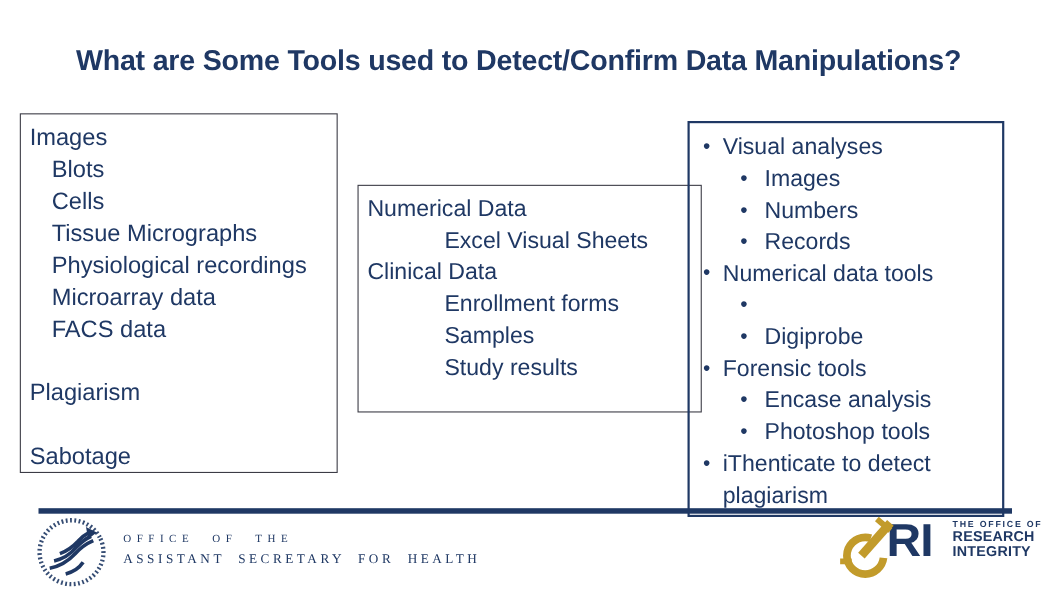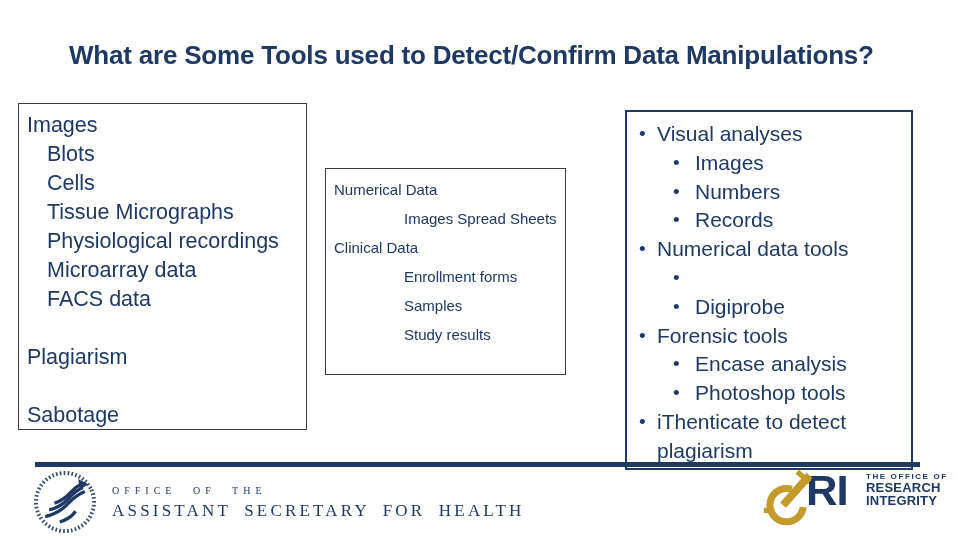--- a/index.html
+++ b/index.html
@@ -17,21 +17,21 @@
     font-size:26px;font-weight:bold;letter-spacing:-0.2px;color:var(--navy);
     white-space:nowrap;
   }
   .box{
     position:absolute;box-sizing:border-box;background:transparent;
     font-size:21.5px;line-height:29px;color:var(--navy);
   }
   .box-thin{border:1.5px solid var(--border-dark);}
   .box-navy{border:2px solid var(--navy);}
   .images-box{left:18px;top:103px;width:289px;height:327px;padding:7px 4px 0 8px;}
-  .numerical-box{left:325px;top:168px;width:241px;height:207px;padding:6px 4px 0 8px;font-size:15px;}
+  .numerical-box{left:325px;top:168px;width:313px;height:207px;padding:6px 4px 0 8px;font-size:21px;}
   .tools-box{left:625px;top:110px;width:288px;height:360px;padding:8px 6px 0 0;font-size:21px;line-height:28.8px;}
   .line{min-height:29px;white-space:nowrap;}
   .ind0{padding-left:0;}
   .ind1{padding-left:20px;}
   .ind2{padding-left:70px;}
   .brow{display:flex;align-items:flex-start;padding-left:12px;}
   .brow.lvl2{padding-left:46px;}
   .bullet{flex:0 0 18px;font-size:19px;line-height:28.8px;}
   .brow.lvl2 .bullet{flex:0 0 22px;}
   .btext{flex:1;}
@@ -39,21 +39,21 @@
     position:absolute;left:35px;top:462px;width:885px;height:5px;
     background:var(--navy);z-index:3;
   }
   .tools-box{z-index:2;}
   .hhs-logo{position:absolute;left:32px;top:469px;width:66px;height:66px;}
   .office-text{
     position:absolute;left:112px;top:485px;color:var(--navy);
     font-family:"Liberation Serif",serif;font-weight:normal;
   }
   .office-line1{font-size:10px;letter-spacing:5px;word-spacing:9px;}
-  .office-line2{font-size:17px;letter-spacing:3.2px;word-spacing:6px;margin-top:5px;}
+  .office-line2{font-size:12px;letter-spacing:3.2px;word-spacing:6px;margin-top:5px;}
   .ori-logo{
     position:absolute;left:762px;top:468px;height:70px;
     display:flex;align-items:flex-start;
   }
   .ori-scope{position:relative;z-index:2;margin-right:-14px;}
   .ori-letters{
     font-size:42px;font-weight:bold;color:var(--navy);line-height:1;
     letter-spacing:-1px;transform:scaleX(1.04);transform-origin:left;
     margin-top:2px;
   }
@@ -77,21 +77,21 @@
       <div class="line ind1">Microarray data</div>
       <div class="line ind1">FACS data</div>
       <div class="line ind0"></div>
       <div class="line ind0">Plagiarism</div>
       <div class="line ind0"></div>
       <div class="line ind0">Sabotage</div>
     </div>
 
   <div class="box box-thin numerical-box">
       <div class="line ind0">Numerical Data</div>
-      <div class="line ind2">Images Spread Sheets</div>
+      <div class="line ind2">Excel Visual Sheets</div>
       <div class="line ind0">Clinical Data</div>
       <div class="line ind2">Enrollment forms</div>
       <div class="line ind2">Samples</div>
       <div class="line ind2">Study results</div>
     </div>
 
   <div class="box box-navy tools-box">
       <div class="brow lvl1">
         <span class="bullet">•</span>
         <span class="btext">Visual analyses</span>

